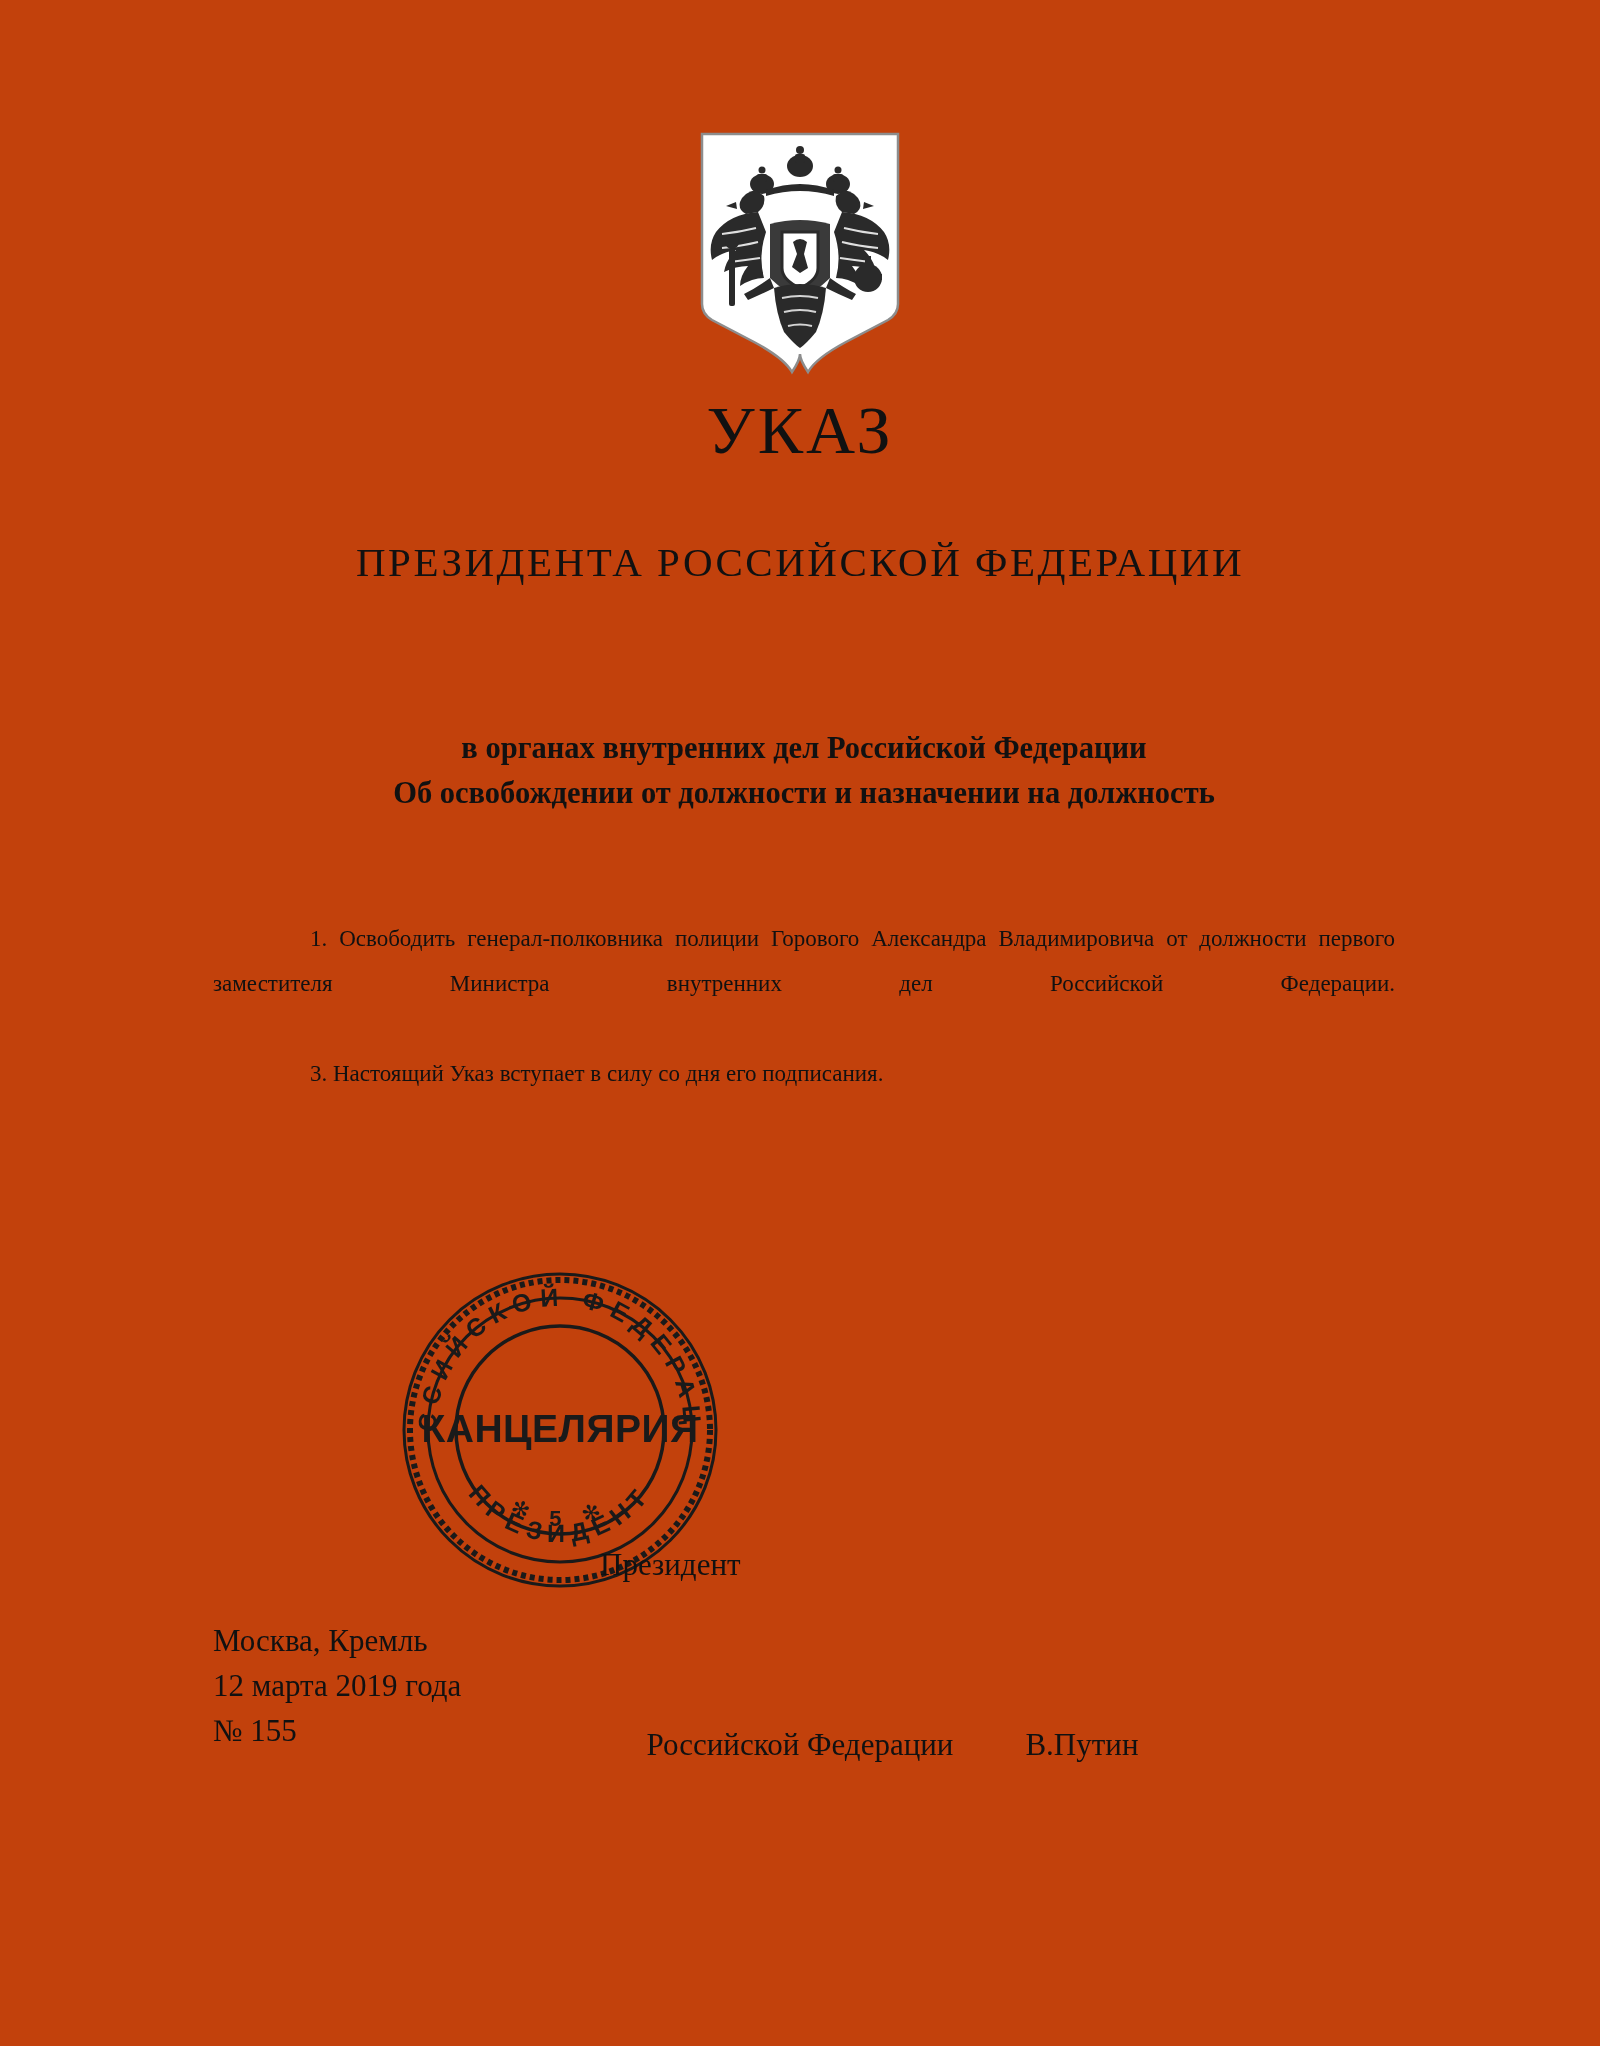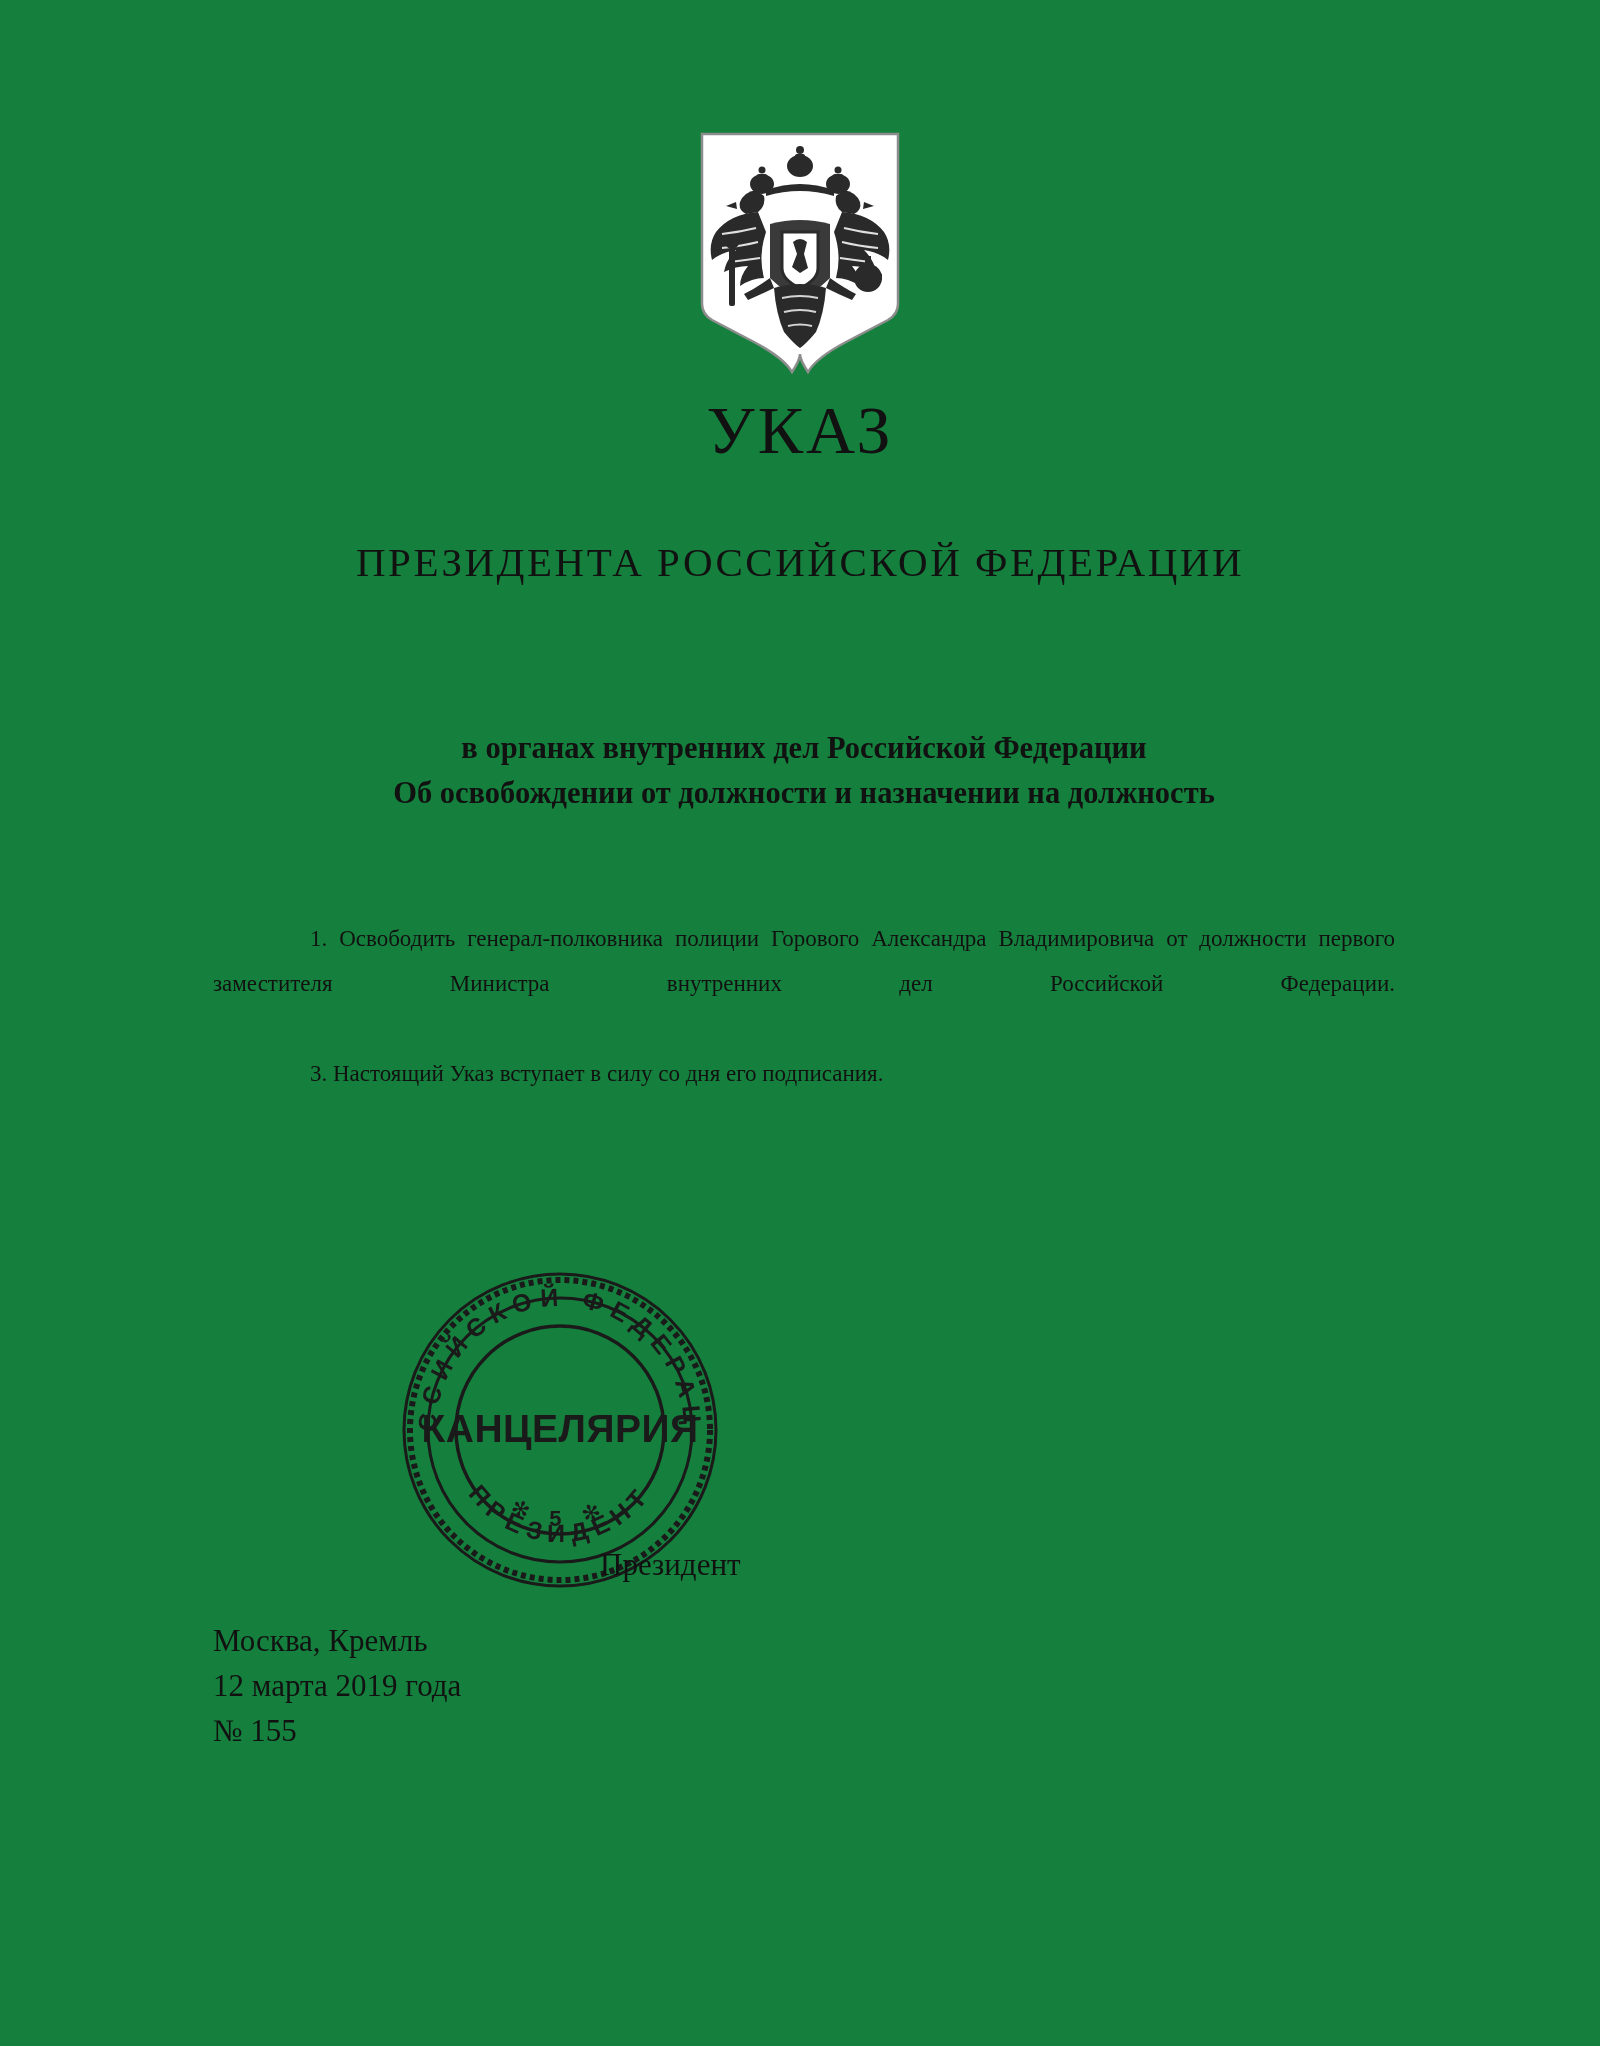--- a/index.html
+++ b/index.html
@@ -12,21 +12,21 @@
     font-family: "Liberation Serif", "DejaVu Serif", serif;
     color: #111111;
     -webkit-font-smoothing: antialiased;
   }
 
   .page {
     position: relative;
     width: 1600px;
     height: 2046px;
     margin: 0 auto;
-    background: #15803d;
+    background: #c2410c;
     overflow: hidden;
   }
 
   
   .emblem-wrap {
     position: absolute;
     top: 128px;
     left: 0;
     width: 100%;
     display: flex;
@@ -241,20 +241,23 @@
         <text font-size="22" letter-spacing="9">
           <textPath href="#ringBottomStars" startOffset="50%" text-anchor="middle">✻ 5 ✻</textPath>
         </text>
         <text x="162" y="174" text-anchor="middle" font-size="39" letter-spacing="0.5">КАНЦЕЛЯРИЯ</text>
       </g>
     </svg>
   </div>
 
   <div class="signature">
     <span class="sig-line">Президент</span>
+    <span class="sig-line">
+      <span>Российской Федерации</span><span class="sig-name">В.Путин</span>
+    </span>
   </div>
 
   <div class="footer">
     <div>Москва, Кремль</div>
     <div>12 марта 2019 года</div>
     <div>№ 155</div>
   </div>
 
 </div>
 

